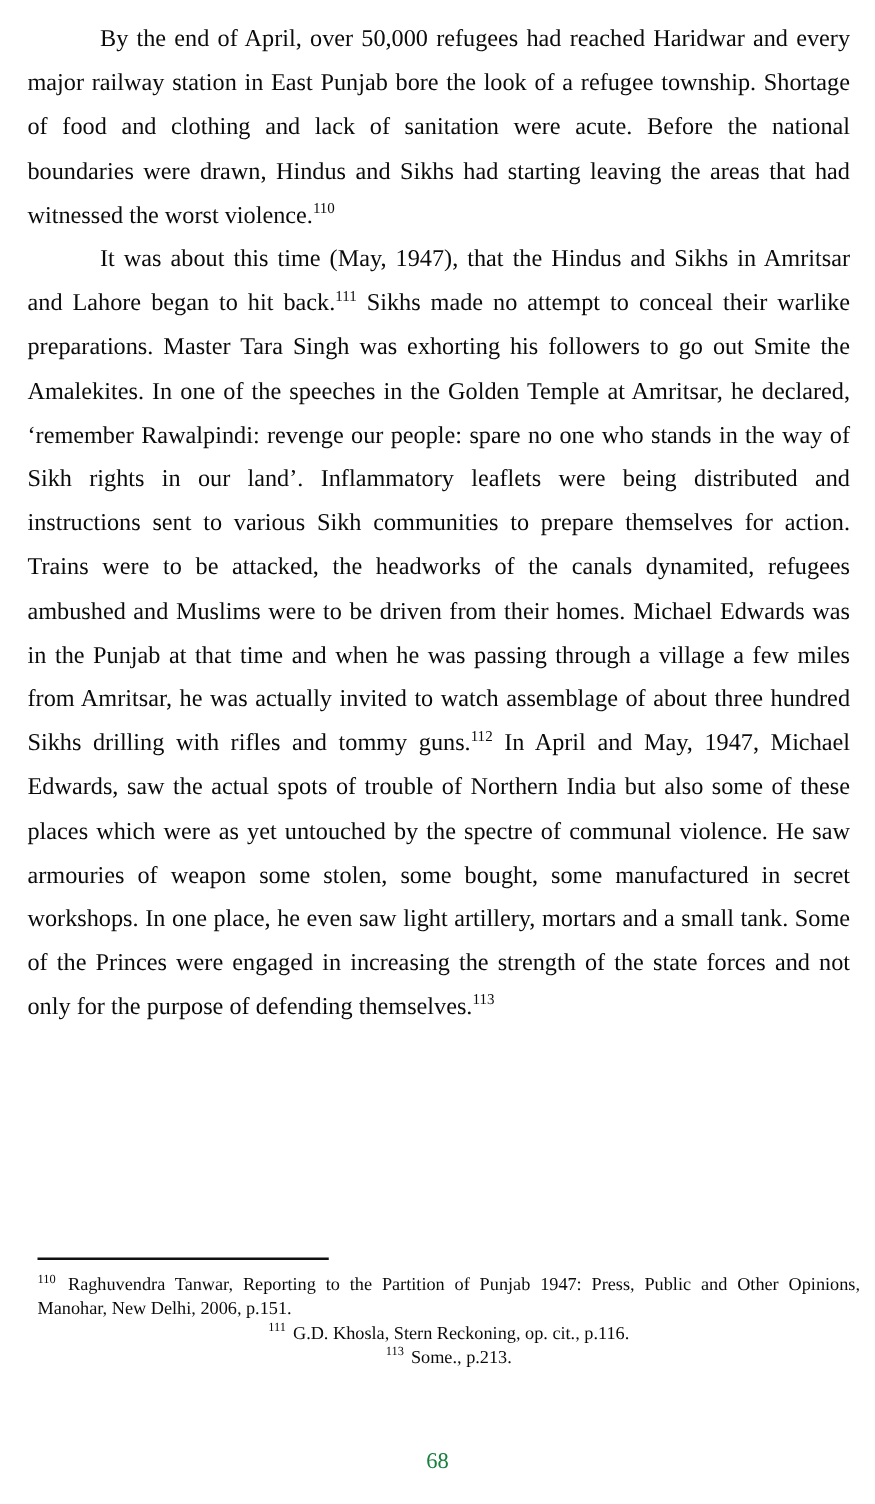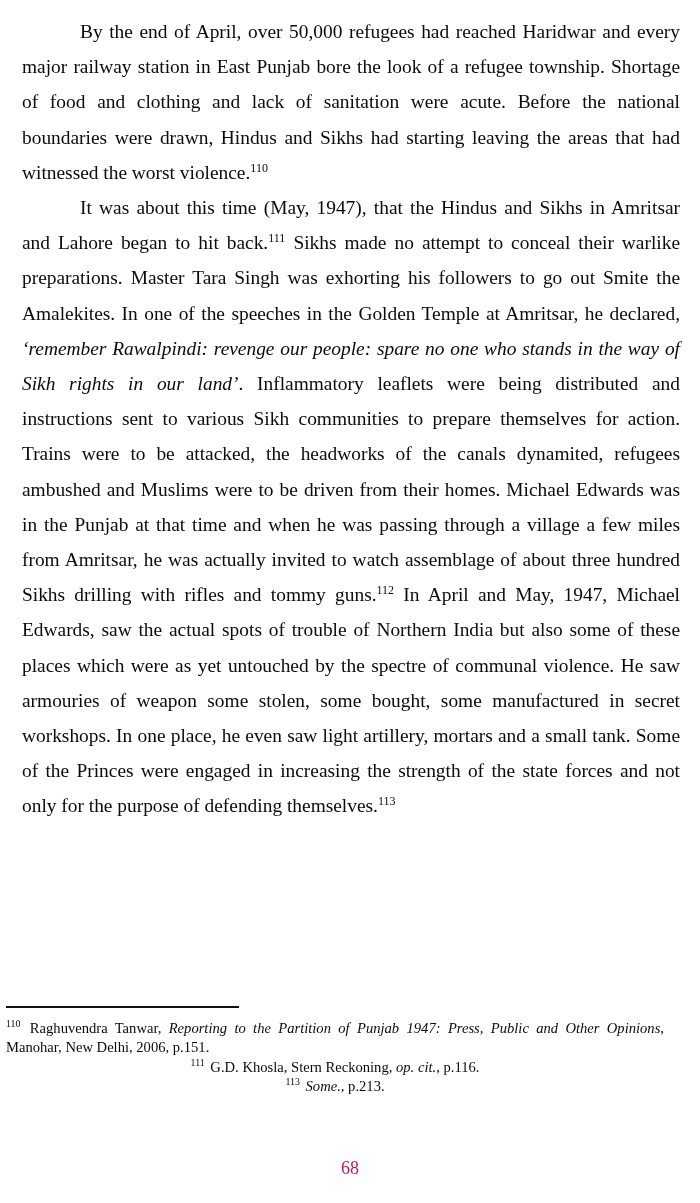--- a/index.html
+++ b/index.html
@@ -29,30 +29,29 @@
     text-justify: inter-word;
     font-size: 19.4px;
     line-height: 35.2px;
     text-indent: 58px;
     hyphens: none;
   }
   p.para + p.para {
     margin-top: 0px;
   }
   .it {
-    font-style: italic;
   }
   sup.fn {
     font-size: 0.62em;
     vertical-align: super;
     line-height: 0;
   }
   .footnote-area {
     position: absolute;
-    left: 6px;
+    left: 30px;
     top: 1006px;
     width: 658px;
   }
   .fn-rule {
     width: 233px;
     height: 0;
     border: 0;
     border-top: 2.2px solid #101010;
     margin: 0 0 11px 0;
   }
@@ -73,21 +72,21 @@
     line-height: 0;
     margin-right: 2px;
   }
   .page-number {
     position: absolute;
     left: 0;
     right: 0;
     top: 1158px;
     text-align: center;
     font-size: 18px;
-    color: #be185d;
+    color: #15803d;
   }
 </style>
 </head>
 <body>
 
 <div class="page">
 
   <div class="body-area">
     <p class="para"><span>By the end of April, over 50,000 refugees had reached Haridwar and every major railway station in East Punjab bore the look of a refugee township. Shortage of food and clothing and lack of sanitation were acute. Before the national boundaries were drawn, Hindus and Sikhs had starting leaving the areas that had witnessed the worst violence.</span><sup class="fn">110</sup></p>
     <p class="para"><span>It was about this time (May, 1947), that the Hindus and Sikhs in Amritsar and Lahore began to hit back.</span><sup class="fn">111</sup><span> Sikhs made no attempt to conceal their warlike preparations. Master Tara Singh was exhorting his followers to go out Smite the Amalekites. In one of the speeches in the Golden Temple at Amritsar, he declared, </span><span class="it">‘remember Rawalpindi: revenge our people: spare no one who stands in the way of Sikh rights in our land’</span><span>. Inflammatory leaflets were being distributed and instructions sent to various Sikh communities to prepare themselves for action. Trains were to be attacked, the headworks of the canals dynamited, refugees ambushed and Muslims were to be driven from their homes. Michael Edwards was in the Punjab at that time and when he was passing through a village a few miles from Amritsar, he was actually invited to watch assemblage of about three hundred Sikhs drilling with rifles and tommy guns.</span><sup class="fn">112</sup><span> In April and May, 1947, Michael Edwards, saw the actual spots of trouble of Northern India but also some of these places which were as yet untouched by the spectre of communal violence. He saw armouries of weapon some stolen, some bought, some manufactured in secret workshops. In one place, he even saw light artillery, mortars and a small tank. Some of the Princes were engaged in increasing the strength of the state forces and not only for the purpose of defending themselves.</span><sup class="fn">113</sup></p>

